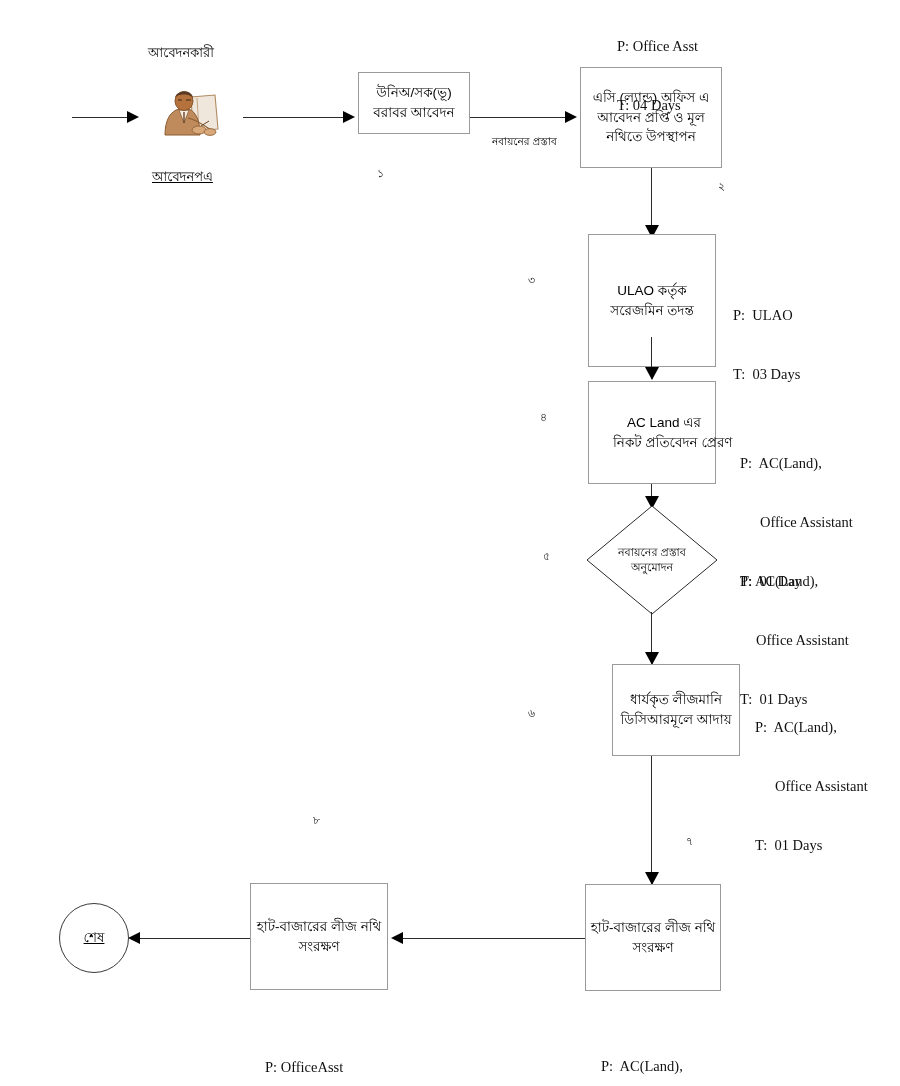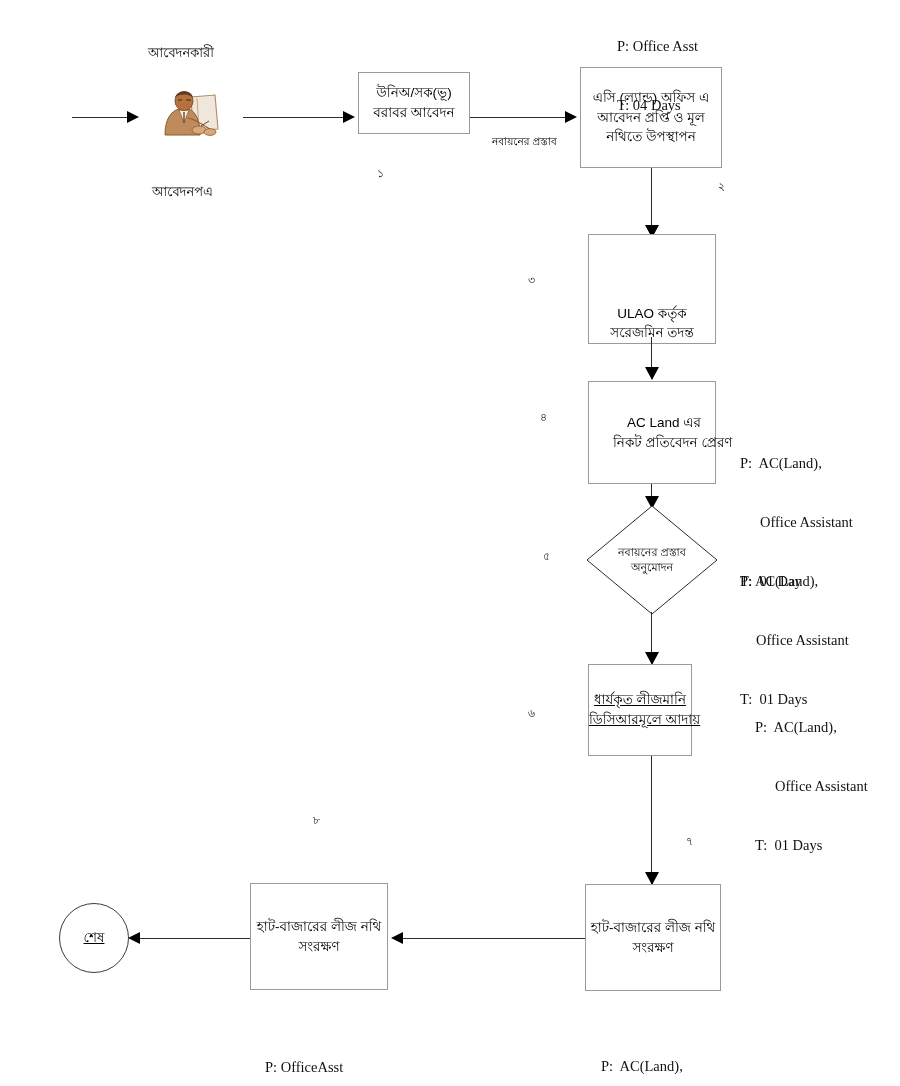--- a/index.html
+++ b/index.html
@@ -170,21 +170,21 @@
       <path d="M23 15 L27 15 M31 15 L36 15" stroke="#3a2a18" stroke-width="1"></path>
 
       <path d="M33 33 C42 35, 50 41, 56 45" stroke="#8a5c30" stroke-width="1.2" fill="none"></path>
       <ellipse cx="44" cy="45" rx="7" ry="4" fill="#d8a87a" stroke="#8a5c30" stroke-width="0.8"></ellipse>
       <ellipse cx="55" cy="47" rx="6" ry="3.4" fill="#d8a87a" stroke="#8a5c30" stroke-width="0.8"></ellipse>
 
       <path d="M46 41 L54 36" stroke="#6b4423" stroke-width="1" fill="none"></path>
     </svg>
   </div>
 
-  <div class="caption" style="left:152px; top:182px;">আবেদনপএ</div>
+  <div class="caption" style="left:152px; top:167px;text-decoration:underline;">আবেদনপএ</div>
 
   <div class="hline" style="left:243px; top:117px; width:100px;"></div>
   <div class="arrow-r" style="left:343px; top:111px;"></div>
 
   <div class="node-box" style="left:358px; top:72px; width:112px; height:62px;">
     <span class="lines">
       <span class="ln bn">উনিঅ/সক(ভূ)</span>
       <span class="ln bn">বরাবর আবেদন</span>
     </span>
   </div>
@@ -203,27 +203,31 @@
   </div>
   <div class="step-num" style="left:718px; top:178px;">২</div>
   <div class="pt-block" style="left:617px; top:-2px;">
     <span class="row">P: Office Asst</span>
     <span class="row">T: 04 Days</span>
   </div>
 
   <div class="vline" style="left:651px; top:168px; height:62px;"></div>
   <div class="arrow-d" style="left:645px; top:225px;"></div>
 
-  <div class="node-box" style="left:588px; top:234px; width:128px; height:110px;align-items:flex-end;">
+  <div class="node-box" style="left:588px; top:234px; width:128px; height:133px;">
     <span class="lines">
       <span class="ln bn">ULAO কর্তৃক</span>
       <span class="ln bn">সরেজমিন তদন্ত</span>
     </span>
   </div>
   <div class="step-num" style="left:528px; top:272px;">৩</div>
+  <div class="pt-block" style="left:733px; top:267px;">
+    <span class="row">P:  ULAO</span>
+    <span class="row">T:  03 Days</span>
+  </div>
 
   <div class="vline" style="left:651px; top:337px; height:42px;"></div>
   <div class="arrow-d" style="left:645px; top:367px;"></div>
 
   <div class="node-box" style="left:588px; top:381px; width:128px; height:103px;padding-left:24px;">
     <span class="lines">
       <span class="ln bn">AC Land এর</span>
       <span class="ln bn">নিকট প্রতিবেদন প্রেরণ</span>
     </span>
   </div>
@@ -249,21 +253,21 @@
   <div class="step-num" style="left:543px; top:548px;">৫</div>
   <div class="pt-block" style="left:740px; top:533px;">
     <span class="row">P: AC(Land),</span>
     <span class="row" style="padding-left:16px;">Office Assistant</span>
     <span class="row">T:  01 Days</span>
   </div>
 
   <div class="vline" style="left:651px; top:612px; height:53px;"></div>
   <div class="arrow-d" style="left:645px; top:652px;"></div>
 
-  <div class="node-box" style="left:588px; top:664px; width:104px; height:92px;text-decoration:underline;">
+  <div class="node-box" style="left:612px; top:664px; width:128px; height:92px;">
     <span class="lines">
       <span class="ln bn">ধার্যকৃত লীজমানি</span>
       <span class="ln bn">ডিসিআরমূলে আদায়</span>
     </span>
   </div>
   <div class="step-num" style="left:528px; top:705px;">৬</div>
   <div class="pt-block" style="left:755px; top:679px;">
     <span class="row">P:  AC(Land),</span>
     <span class="row" style="padding-left:20px;">Office Assistant</span>
     <span class="row">T:  01 Days</span>

